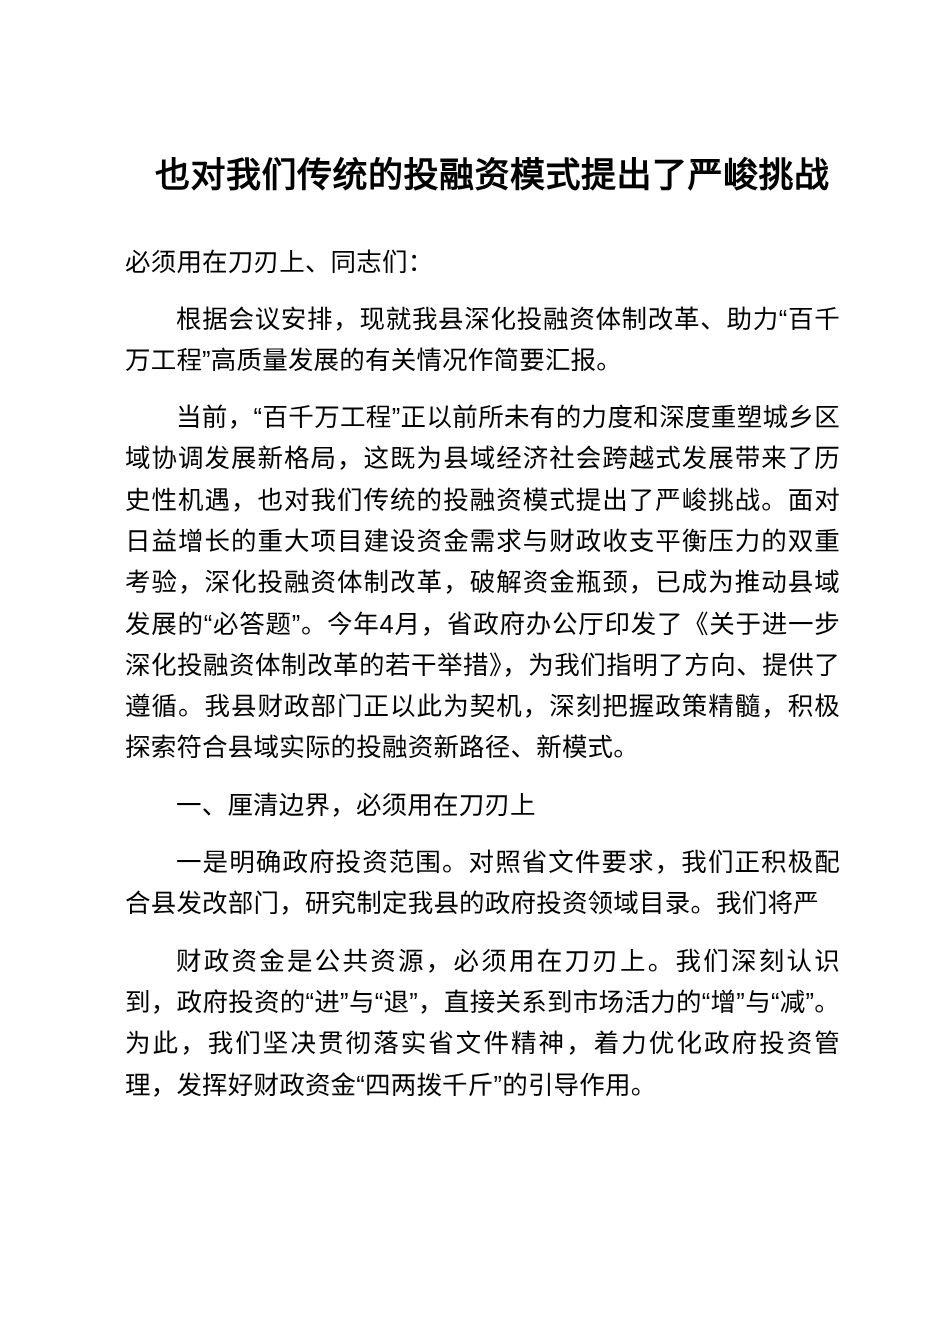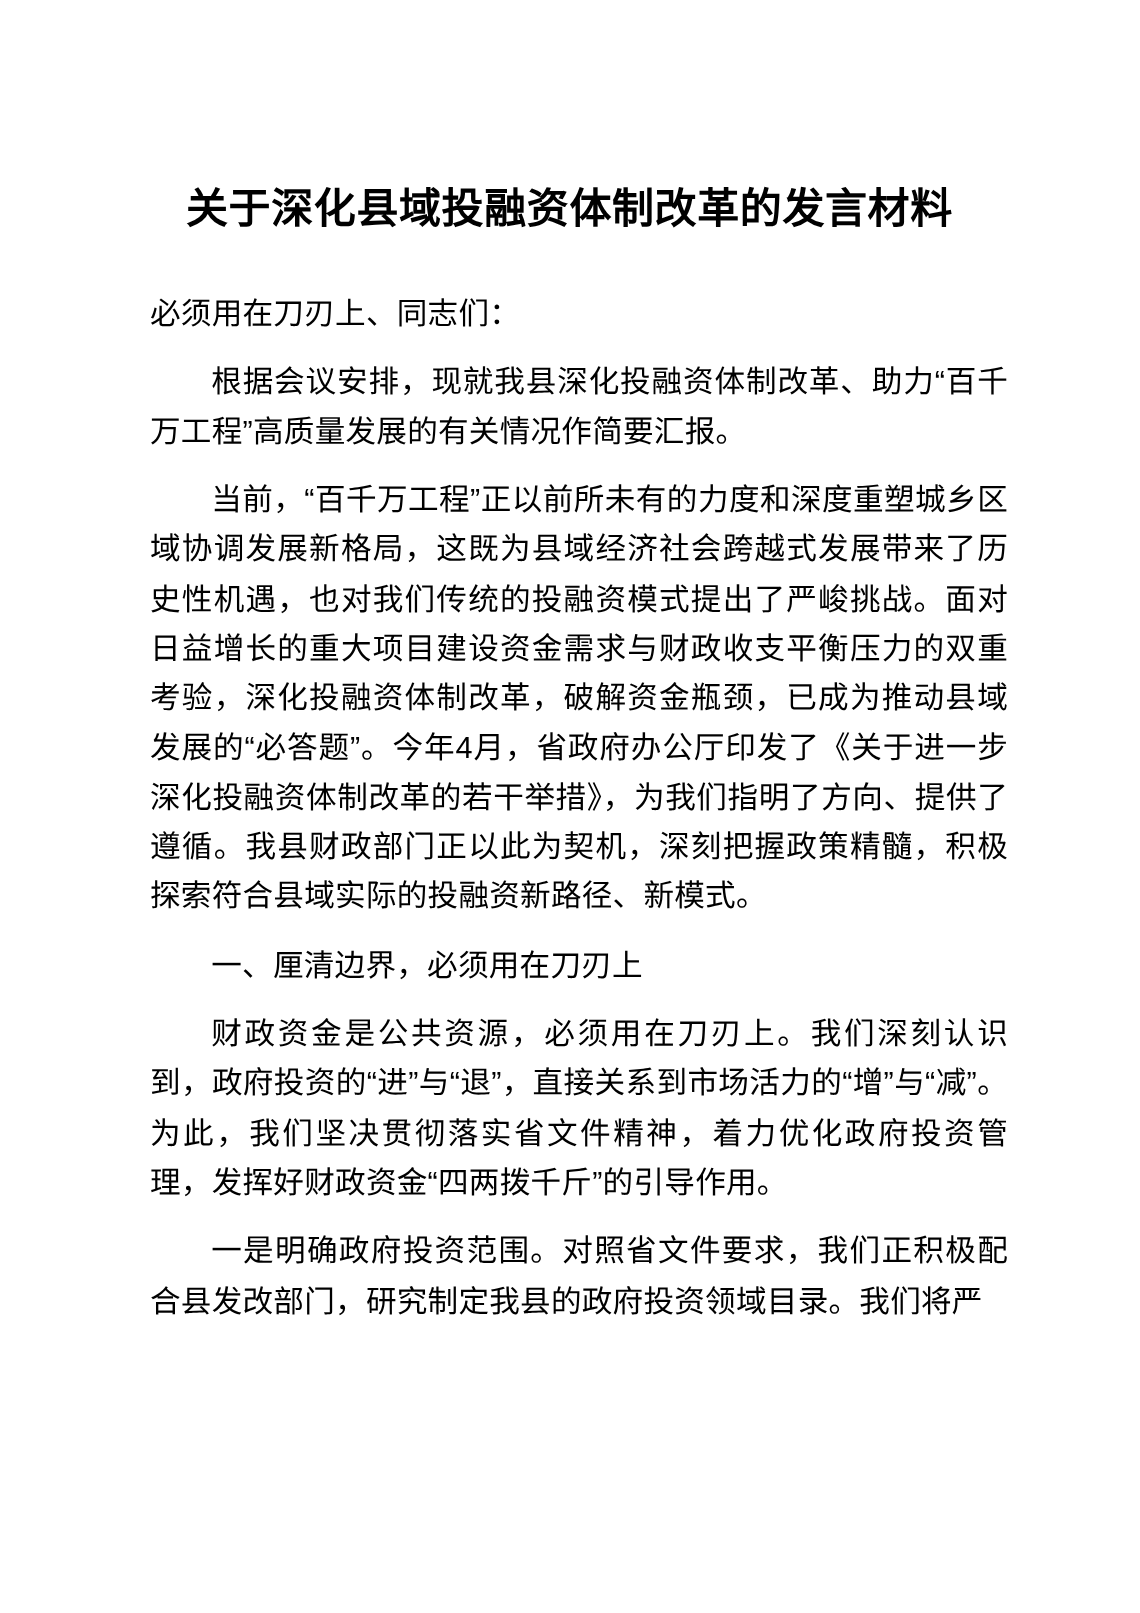--- a/index.html
+++ b/index.html
@@ -45,27 +45,27 @@
   }
   .para.tight {
     text-align: left;
   }
 </style>
 </head>
 <body>
 
 <div class="page">
 
-  <h1 class="doc-title">关于深化县域投融资体制改革的发言材料</h1>
+  <h1 class="doc-title">也对我们传统的投融资模式提出了严峻挑战</h1>
 
   <p class="salutation">必须用在刀刃上、同志们：</p>
 
   <p class="para">根据会议安排，现就我县深化投融资体制改革、助力“百千万工程”高质量发展的有关情况作简要汇报。</p>
 
   <p class="para">当前，“百千万工程”正以前所未有的力度和深度重塑城乡区域协调发展新格局，这既为县域经济社会跨越式发展带来了历史性机遇，也对我们传统的投融资模式提出了严峻挑战。面对日益增长的重大项目建设资金需求与财政收支平衡压力的双重考验，深化投融资体制改革，破解资金瓶颈，已成为推动县域发展的“必答题”。今年4月，省政府办公厅印发了《关于进一步深化投融资体制改革的若干举措》，为我们指明了方向、提供了遵循。我县财政部门正以此为契机，深刻把握政策精髓，积极探索符合县域实际的投融资新路径、新模式。</p>
 
   <p class="para tight">一、厘清边界，必须用在刀刃上</p>
 
+  <p class="para">一是明确政府投资范围。对照省文件要求，我们正积极配合县发改部门，研究制定我县的政府投资领域目录。我们将严</p>
+
   <p class="para">财政资金是公共资源，必须用在刀刃上。我们深刻认识到，政府投资的“进”与“退”，直接关系到市场活力的“增”与“减”。为此，我们坚决贯彻落实省文件精神，着力优化政府投资管理，发挥好财政资金“四两拨千斤”的引导作用。</p>
-
-  <p class="para">一是明确政府投资范围。对照省文件要求，我们正积极配合县发改部门，研究制定我县的政府投资领域目录。我们将严</p>
 
 </div>
 
 </body></html>

